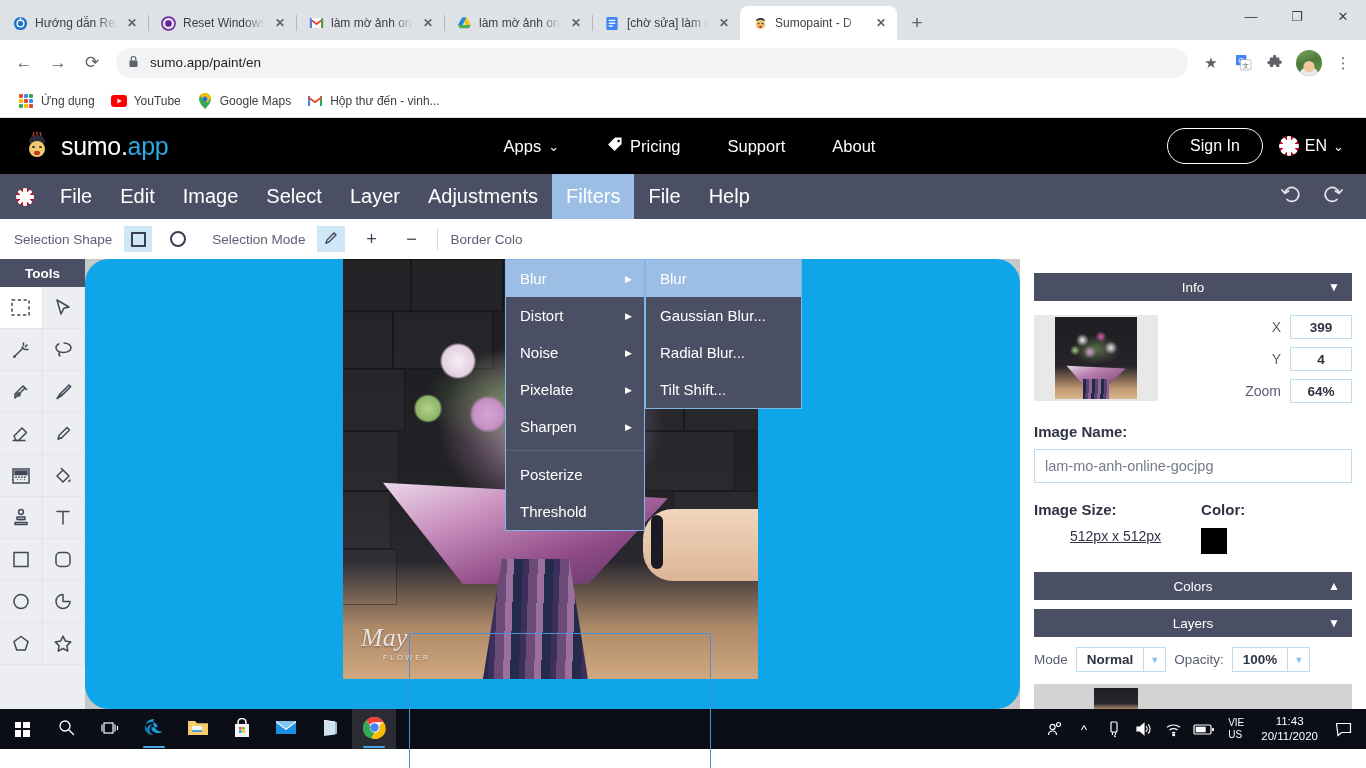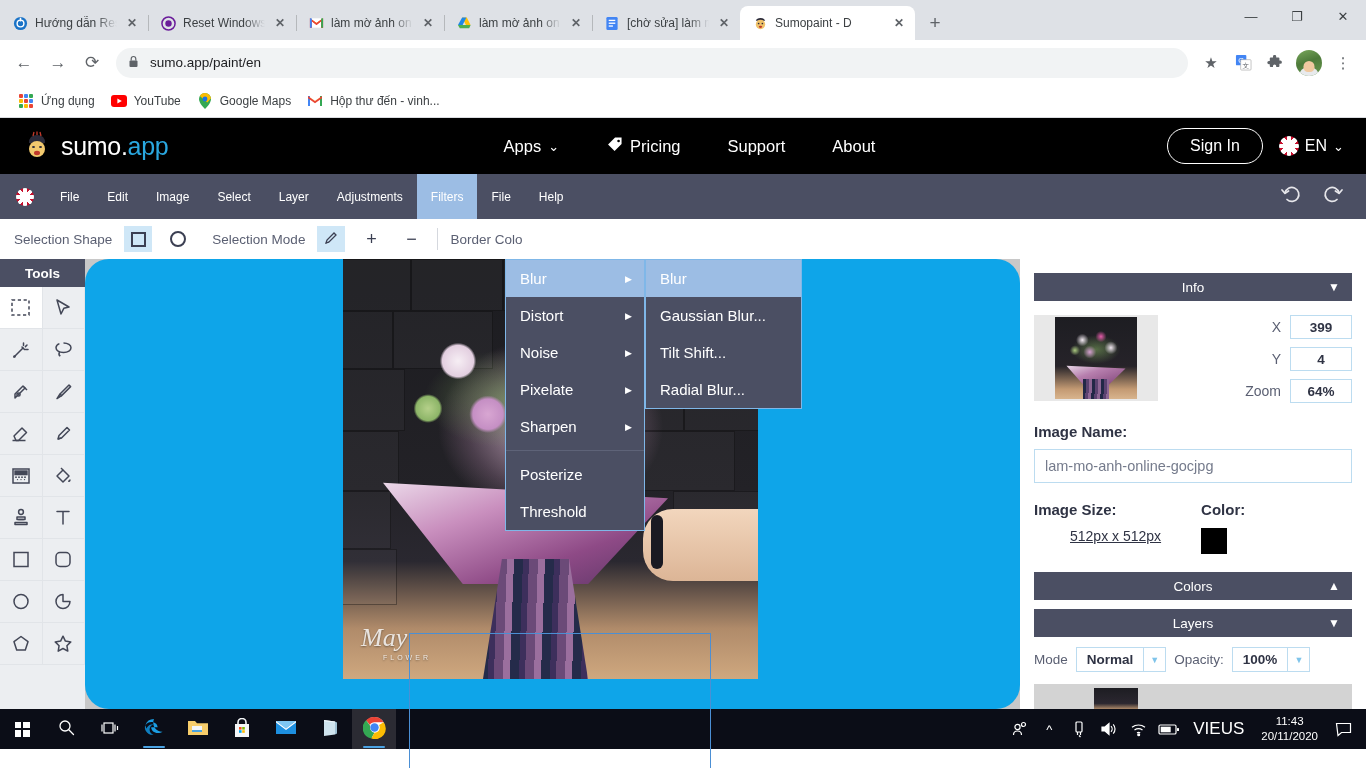--- a/index.html
+++ b/index.html
@@ -27,21 +27,21 @@
   }
   .tab.inactive { }
   .tab.inactive + .tab.inactive::before,
   .tab.sep::before {
     content: ""; position: absolute; left: 0; top: 9px;
     width: 1px; height: 16px; background: #b5b8bb;
   }
   .tab.active {
     background: #ffffff;
     border-radius: 8px 8px 0 0;
-    width: 175px;
+    width: 157px;
   }
   .tab .favicon {
     width: 16px; height: 16px; flex: none;
     display: flex; align-items: center; justify-content: center;
     font-size: 13px; line-height: 1;
   }
   .tab .tabtitle {
     flex: 1; white-space: nowrap; overflow: hidden;
     -webkit-mask-image: linear-gradient(to right, #000 75%, transparent 100%);
     mask-image: linear-gradient(to right, #000 75%, transparent 100%);
@@ -157,21 +157,21 @@
     flex:none;
   }
 
   #menubar {
     height: 45px; background: #4b4f63;
     display: flex; align-items: stretch;
     position: relative; z-index: 30;
   }
   .menu-item {
     display: flex; align-items: center; padding: 4px 14px;
-    font-size: 12px; color: #ffffff;
+    font-size: 20px; color: #ffffff;
   }
   .menu-item.active { background: #9cbde4; color: #ffffff; }
   #menubar .flagbtn { display:flex; align-items:center; padding: 0 12px 0 16px; }
   #menubar-right { margin-left: auto; display: flex; align-items: center; gap: 12px; padding-right: 18px; }
   .undo-redo { font-size: 22px; color: #e6e6ea; width: 30px; text-align: center; }
 
   #optionsbar {
     height: 40px; background: #ffffff;
     display: flex; align-items: center; padding: 0 14px; gap: 12px;
     font-size: 13.5px; color: #4b4f63;
@@ -389,22 +389,22 @@
     height:2.5px; background:#4ba3e3; border-radius:2px;
   }
   .tb-btn.active { background: #2b2b33; }
   #tray { margin-left: auto; display: flex; align-items: center; gap: 0; padding-right: 6px; }
   .tray-ico {
     width: 30px; height: 40px; display: flex;
     align-items: center; justify-content: center;
     color: #ffffff; font-size: 13px;
   }
   #tray-lang {
-    display: flex; flex-direction: row; align-items: flex-start;
-    color: #fff; font-size: 17px; line-height: 1.25; padding: 0 9px;
+    display: flex; flex-direction: column; align-items: flex-start;
+    color: #fff; font-size: 10px; line-height: 1.25; padding: 0 9px;
   }
   #tray-clock {
     display: flex; flex-direction: column; align-items: center;
     color: #fff; font-size: 11.5px; line-height: 1.3; padding: 0 8px;
   }
   #tray-notify {
     width: 34px; height: 40px; display: flex;
     align-items: center; justify-content: center; color: #fff; font-size: 14px;
   }
   .winlogo { width:15px; height:15px; display:grid; grid-template-columns:1fr 1fr; grid-template-rows:1fr 1fr; gap:1.6px; }
@@ -956,24 +956,24 @@
     </div>
 
     <div id="blur-submenu">
       <div class="dd-item hl">
         <span>Blur</span>
       </div>
       <div class="dd-item">
         <span>Gaussian Blur...</span>
       </div>
       <div class="dd-item">
+        <span>Radial Blur...</span>
+      </div>
+      <div class="dd-item">
         <span>Tilt Shift...</span>
-      </div>
-      <div class="dd-item">
-        <span>Radial Blur...</span>
       </div>
     </div>
 
   </div>
 </div>
 
 <div id="taskbar">
   <div class="tb-btn">
     <span class="winlogo">
         <i></i>

